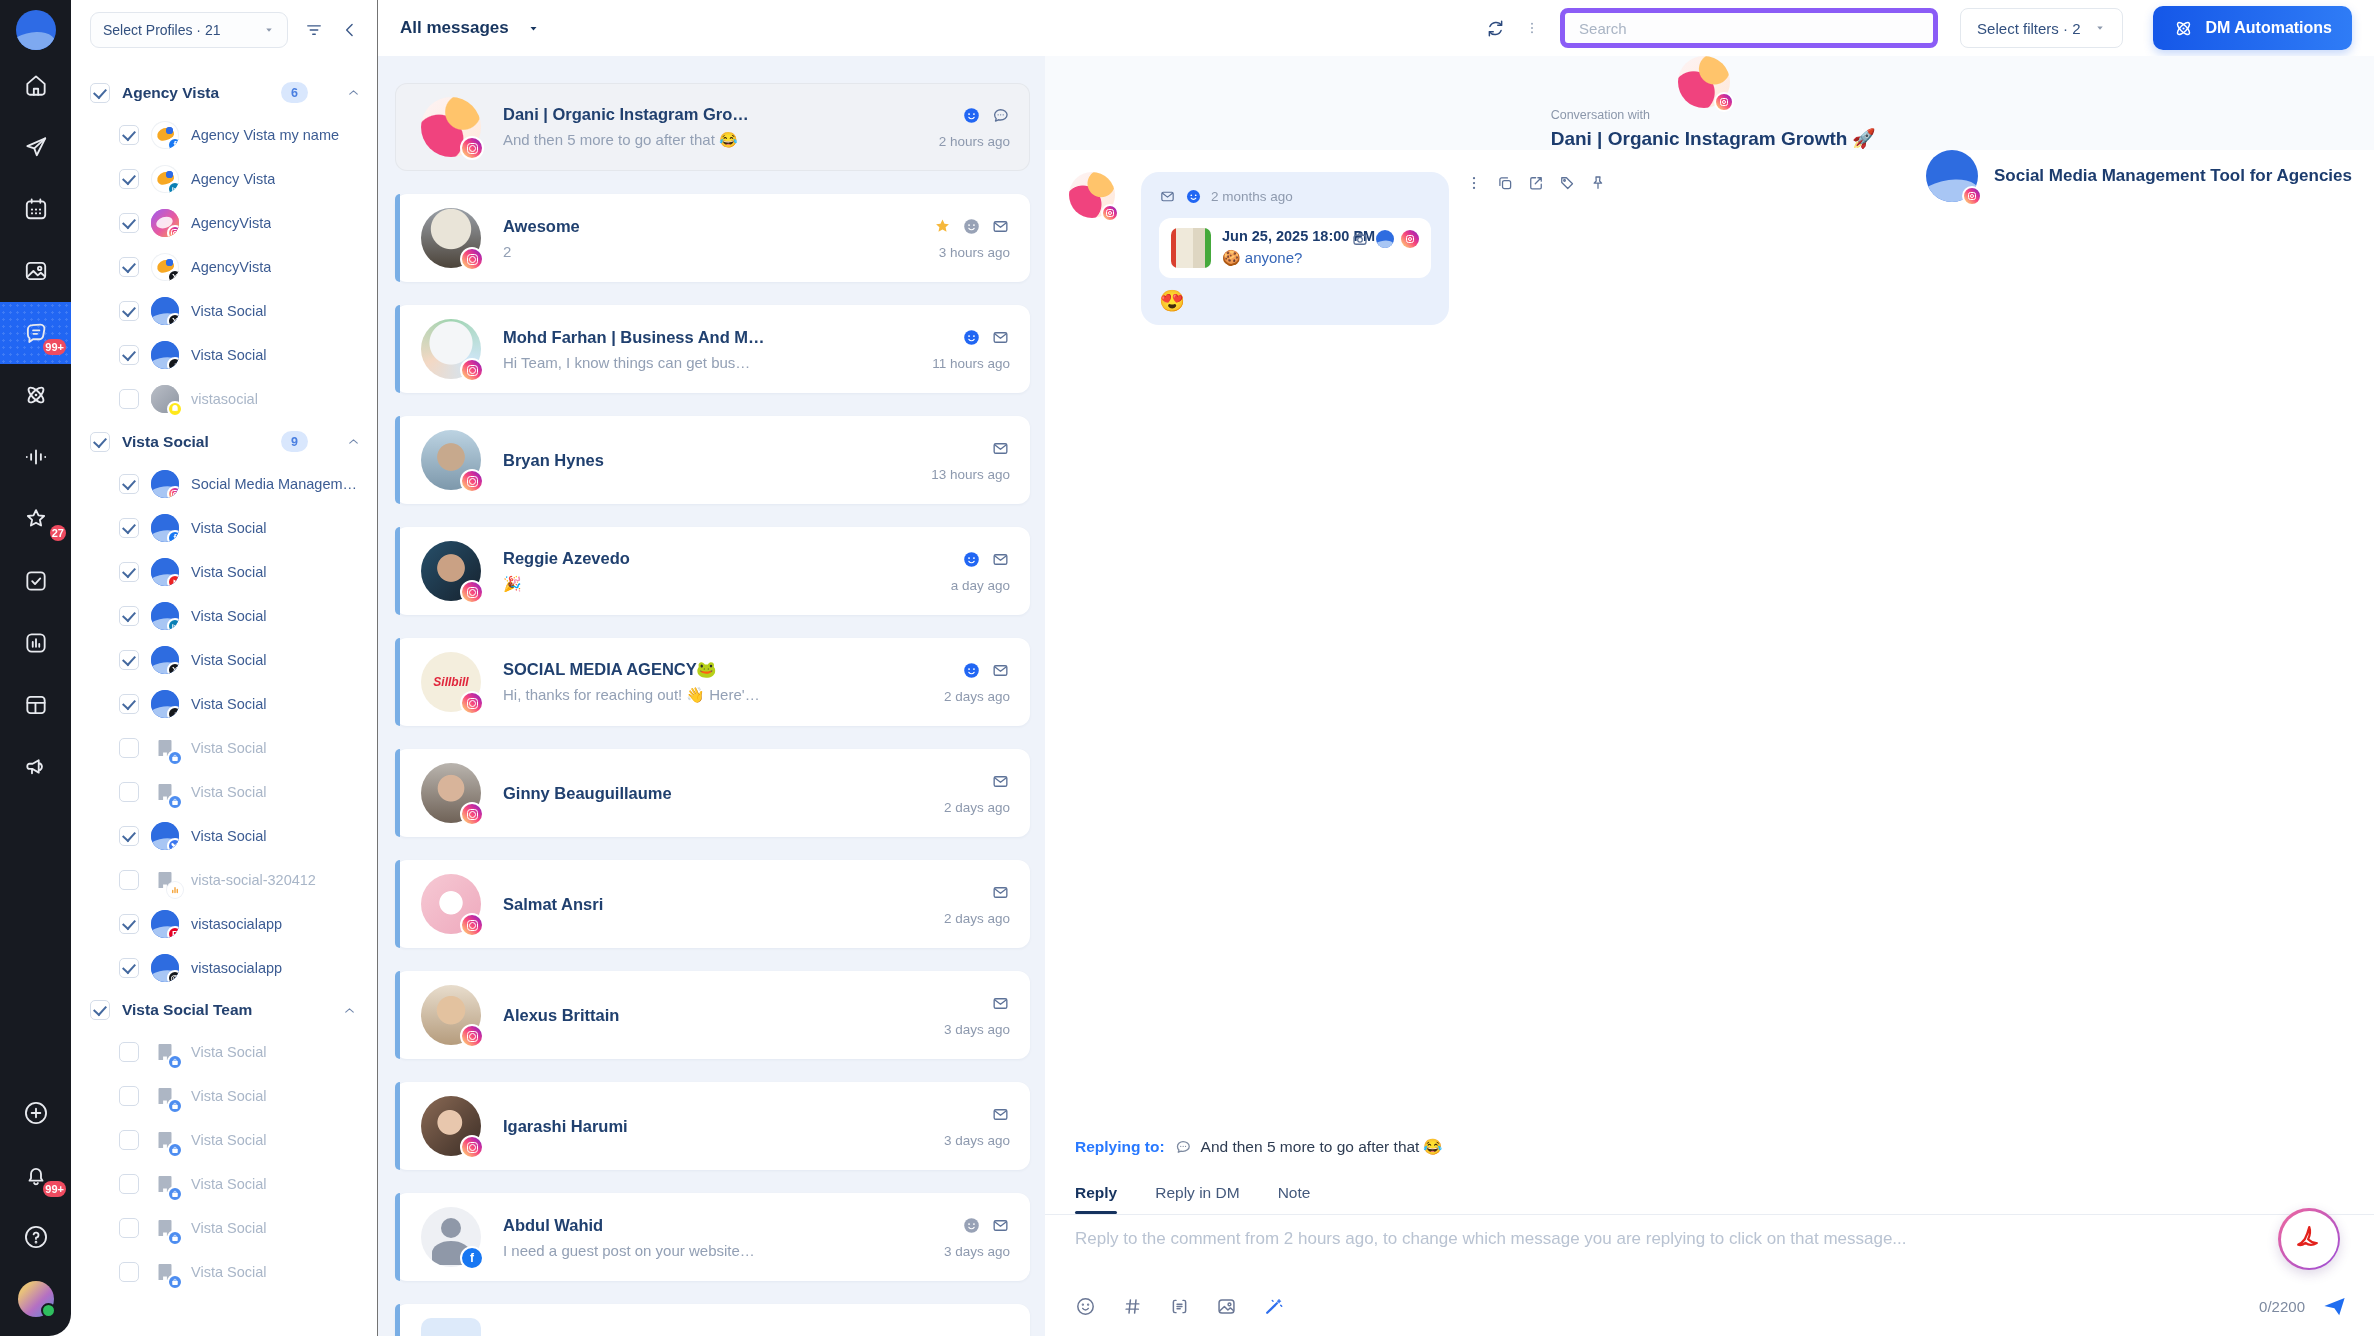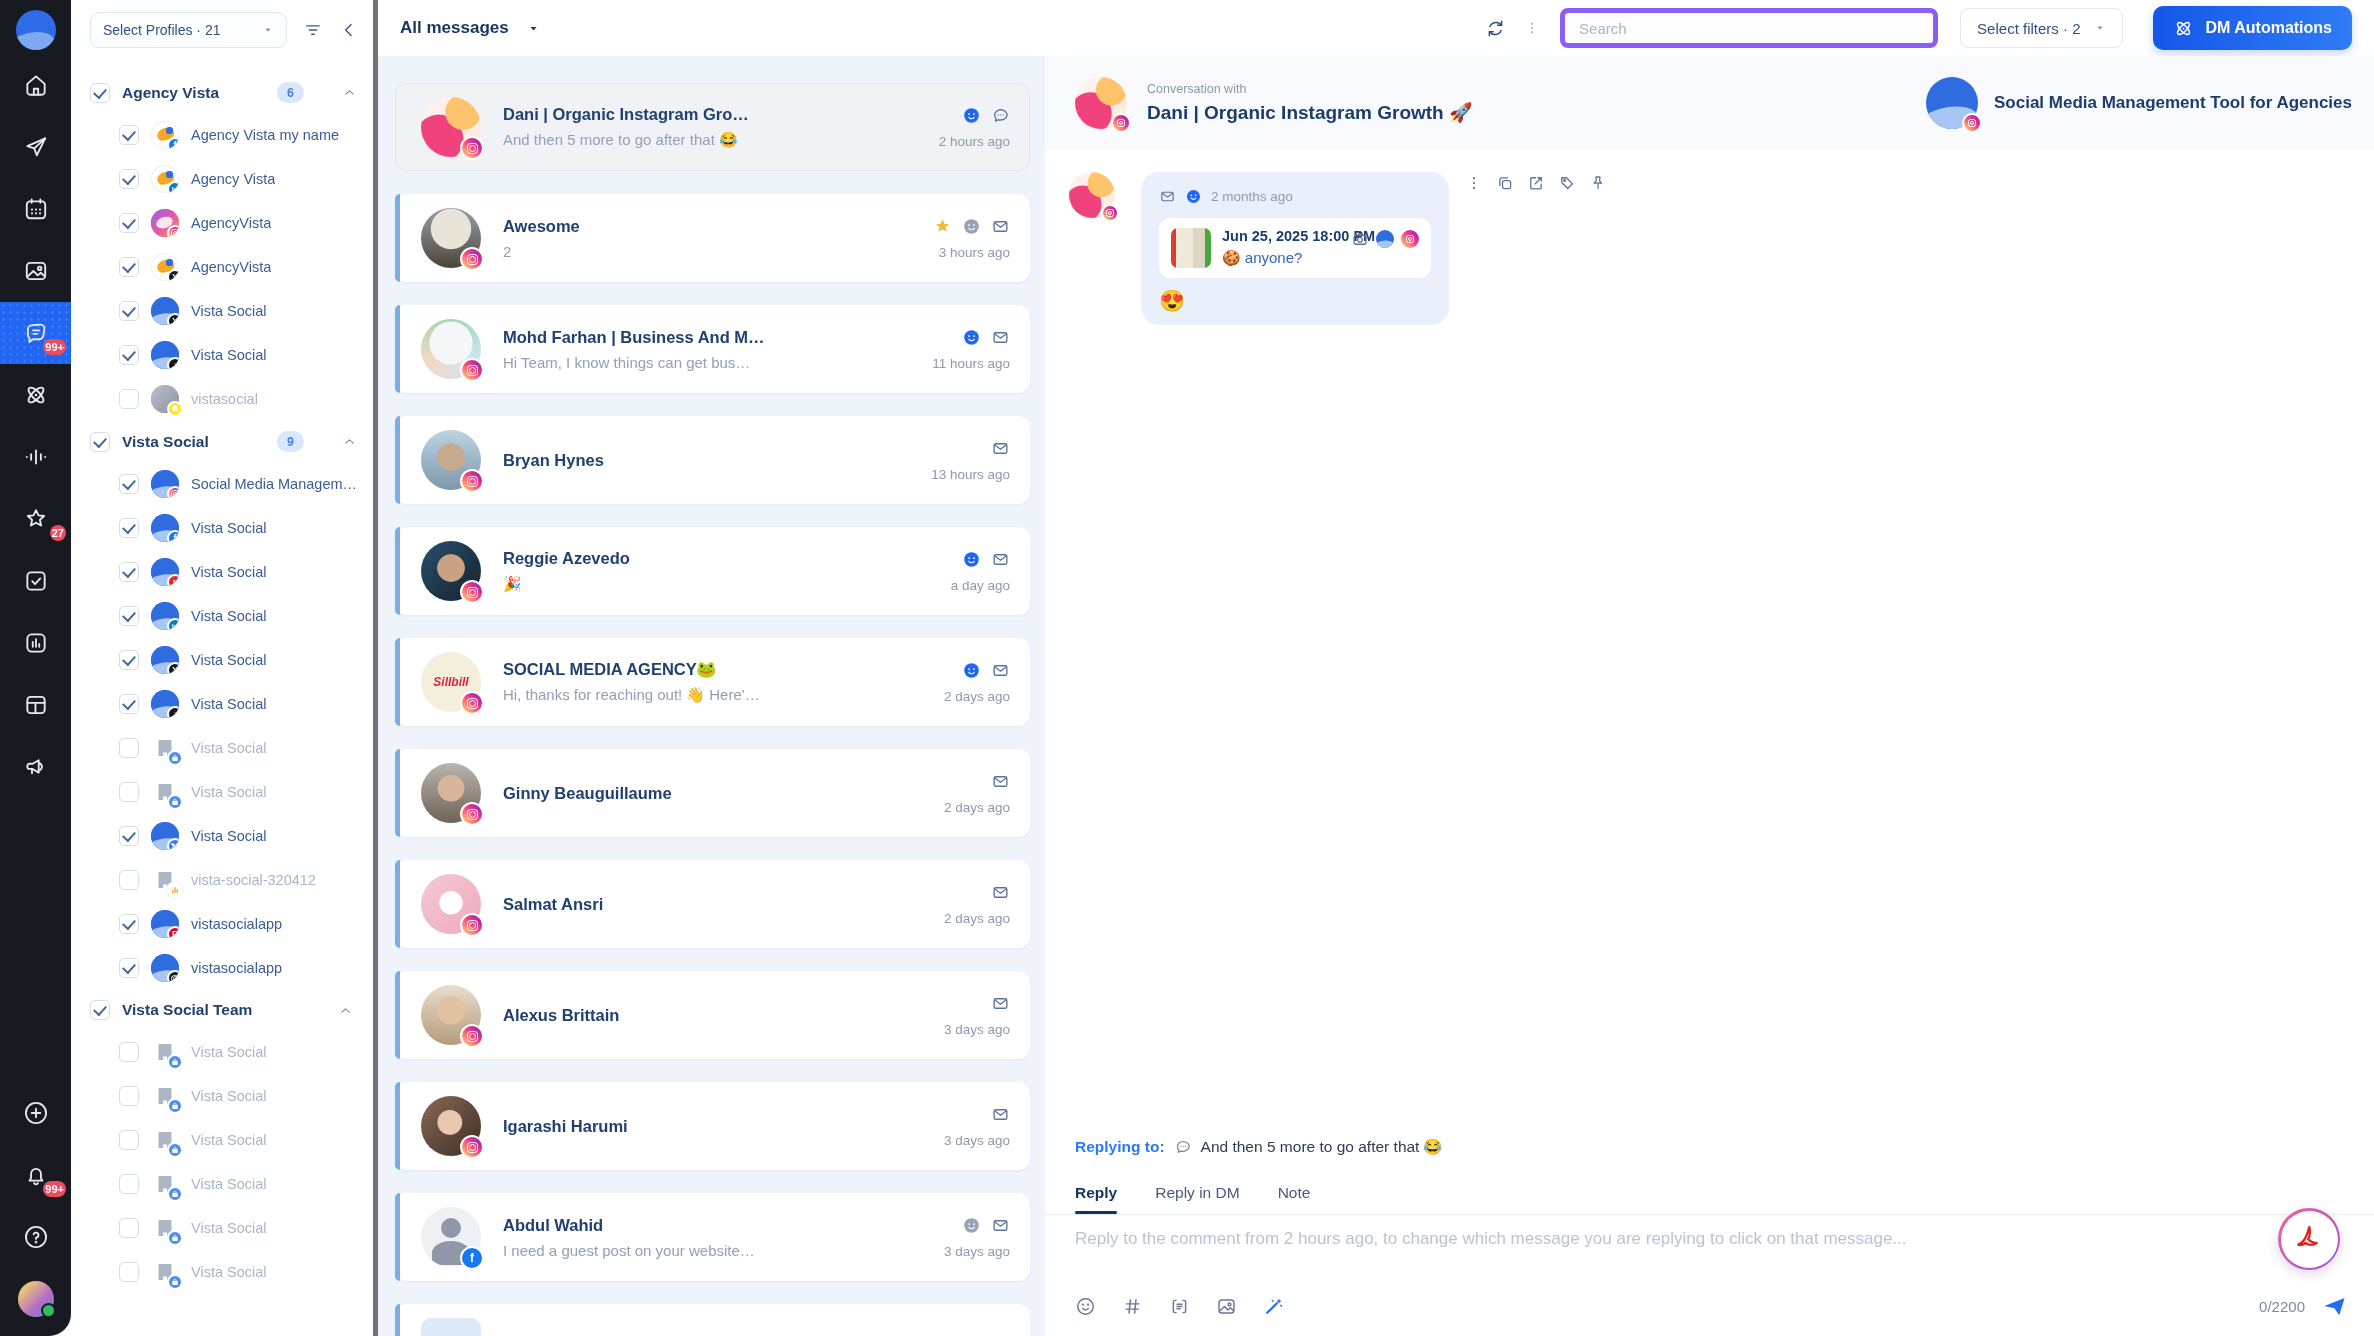--- a/index.html
+++ b/index.html
@@ -14,21 +14,21 @@
   .rail-nav, .rail-bottom { display:flex; flex-direction:column; align-items:center; width:100%; }
   .rail-bottom { margin-top:auto; padding-bottom:6px; }
   .rail-item { width:71px; height:62px; display:flex; align-items:center; justify-content:center; position:relative; color:#e8eaef; cursor:pointer; }
   .rail-item .ic { width:26px; height:26px; }
   .rail-item.active { background:#2166f3; background-image:radial-gradient(rgba(255,255,255,.14) 1px, transparent 1.4px); background-size:7px 7px; }
   .rail-badge { position:absolute; bottom:9px; right:5px; background:#ef4b60; color:#fff; font-size:11px; font-weight:bold; border-radius:10px; padding:2px 2px; line-height:1.1; }
   .rail-user { width:36px; height:36px; border-radius:50%; background:linear-gradient(135deg,#e9c27a 20%,#b46fc4 60%,#5d8bd8 100%); position:relative; }
   .rail-user::after { content:''; position:absolute; width:11px; height:11px; border-radius:50%; background:#2fbf5f; border:2px solid #171a21; right:-2px; bottom:-1px; }
 
   
-  .profiles { width:307px; background:#fff; flex-shrink:0; overflow:hidden; border-right:5px solid #737373; }
+  .profiles { width:307px; background:#fff; flex-shrink:0; overflow:hidden; border-right:1px solid #737373; }
   .profiles-head { display:flex; align-items:center; gap:16px; padding:12px 14px 10px 19px; }
   .select-profiles-btn { display:flex; align-items:center; justify-content:space-between; width:198px; height:36px; border:1px solid #e2e7ee; border-radius:9px; background:#fcfdfe; padding:0 12px; font-size:14px; color:#32507f; cursor:pointer; }
   .select-profiles-btn .ic { width:12px; height:12px; color:#8d99ad; }
   .ph-ic { width:20px; height:20px; color:#3d5a8a; cursor:pointer; }
   .plist { padding:14px 0 0; }
   .pgroup-head { display:flex; align-items:center; gap:12px; padding:10px 16px 10px 19px; }
   .pgroup-label { font-size:15.5px; font-weight:bold; color:#23416f; flex:0 0 auto; }
   .pgroup-pill { margin-left:auto; margin-right:26px; background:#d9e7fd; color:#4a7fe0; font-size:12.5px; font-weight:bold; border-radius:11px; min-width:27px; height:21px; display:flex; align-items:center; justify-content:center; padding:0 7px; }
   .pgroup-head .chev { width:15px; height:15px; color:#7187ac; margin-left:0; }
   .pgroup-head .chev.push { margin-left:auto; margin-right:4px; }
@@ -112,21 +112,21 @@
   .av-salmat{background:radial-gradient(circle at 50% 48%,#fff 0 26%,transparent 28%),linear-gradient(135deg,#f6c9d4,#eea9bd);}
   .av-alexus{background:radial-gradient(circle at 50% 42%,#e3c29f 0 30%,transparent 32%),linear-gradient(180deg,#e8ddcd,#b59c7d);}
   .av-igarashi{background:radial-gradient(circle at 48% 44%,#e8c7ad 0 26%,transparent 28%),linear-gradient(135deg,#8a6a55,#3c2e26);}
   .av-person{background:#eef0f4;}
   .av-person::before{content:''; position:absolute; width:34%; height:34%; border-radius:50%; background:#8f98a8; top:18%; left:33%;}
   .av-person::after{content:''; position:absolute; width:64%; height:40%; border-radius:50% 50% 0 0; background:#8f98a8; bottom:4%; left:18%;}
   .av-placeholder{background:#ddeafa; border-radius:10px;}
 
   
   .convo { flex:1; background:#fff; display:flex; flex-direction:column; min-width:0; }
-  .convo-head { height:94px; background:#f8fafd; display:flex; align-items:center; padding:0 22px 0 30px; flex-shrink:0; }
+  .convo-head { height:94px; background:#f8fafd; display:flex; align-items:center; padding:0 22px 0 30px; flex-shrink:0;flex-direction:column; }
   .ch-av { width:52px; height:52px; border-radius:50%; position:relative; flex-shrink:0; margin-right:20px; }
   .ch-av .avc{position:absolute; inset:0; border-radius:50%; overflow:hidden;}
   .ch-av .pbadge{width:20px; height:20px;}
   .ch-with { font-size:12.5px; color:#8b97ab; margin-bottom:5px; }
   .ch-title { font-size:19px; font-weight:bold; color:#1c3c6e; }
   .ch-brand { margin-left:auto; display:flex; align-items:center; gap:16px; }
   .ch-brand .ch-title { font-size:17px; }
 
   .convo-body { flex:1; position:relative; padding:22px 0 0 24px; min-height:0; }
   .msg-row { display:flex; align-items:flex-start; }

